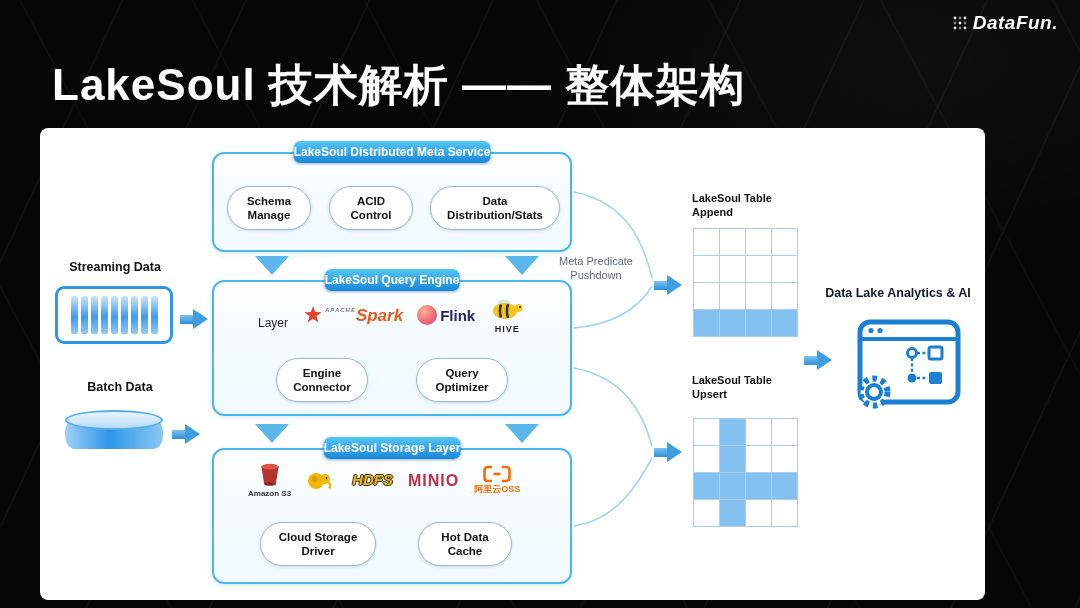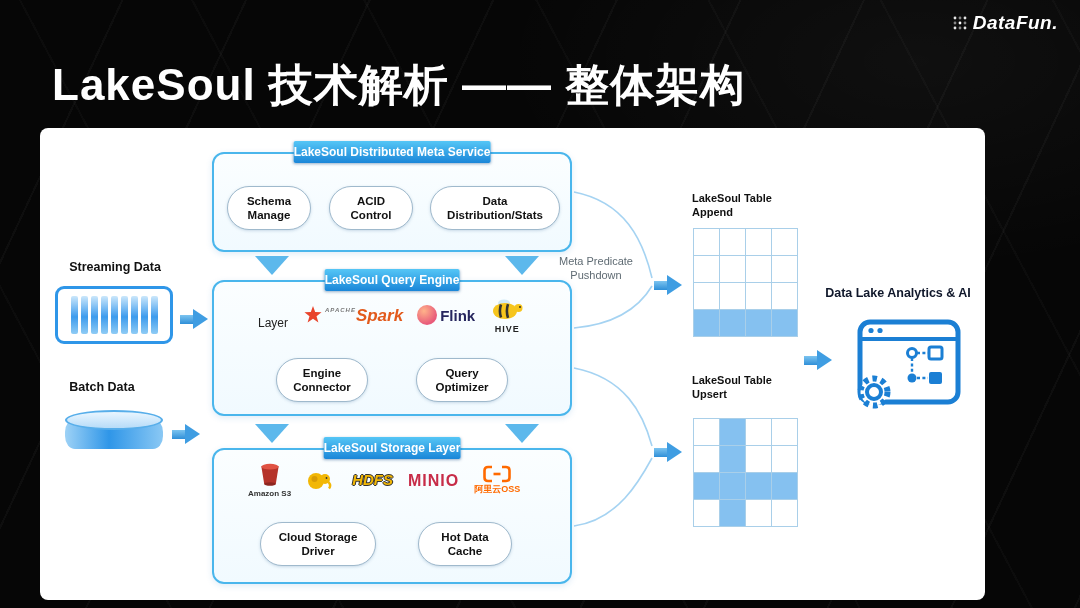--- a/index.html
+++ b/index.html
@@ -42,21 +42,21 @@
     background:linear-gradient(180deg,#fbfeff, #f1faff);
     border:2px solid #4ab6ec; border-radius:12px;
     box-shadow:0 2px 6px rgba(40,130,200,0.15);
   }
   .box-meta    { left:172px; top:24px;  height:100px; }
   .box-query   { left:172px; top:152px; height:136px; }
   .box-storage { left:172px; top:320px; height:136px; }
 
   .lbox-header {
     position:absolute; top:-13px; left:50%; transform:translateX(-50%);
-    padding:4px 0; border-radius:2px; white-space:nowrap;
+    padding:4px 0; border-radius:7px; white-space:nowrap;
     background:linear-gradient(180deg,#55c6f6,#1a86d8);
     color:#fff; font-size:12px; font-weight:700;
     box-shadow:0 1px 3px rgba(0,60,120,0.4);
   }
 
   .pill {
     position:absolute;
     display:flex; align-items:center; justify-content:center; text-align:center;
     background:#fff; border:1px solid #9fb9cc; border-radius:22px;
     font-size:11.5px; font-weight:700; color:#111; line-height:1.25;
@@ -96,21 +96,21 @@
   .prov-label { font-size:8px; color:#333; font-weight:600; }
   .hdfs-row { flex-direction:row; gap:20px; align-items:center; }
   .hdfs-word { font-size:15px; font-weight:800; font-style:italic; color:#f2b705;
                text-shadow:-1px 0 #333, 0 1px #333, 1px 0 #333, 0 -1px #333; }
   .minio-word { font-size:16px; font-weight:800; color:#c72c48; letter-spacing:1px; }
   .oss-label  { font-size:9px; color:#ff6a00; font-weight:700; }
 
   
   .input-label { position:absolute; font-size:12.5px; font-weight:700; color:#111; text-align:center; }
   .lbl-streaming { left:10px; top:132px; width:130px; }
-  .lbl-batch     { left:10px; top:252px; width:104px; }
+  .lbl-batch     { left:28px; top:252px; width:104px; }
   .stream-box {
     position:absolute; left:15px; top:158px; width:118px; height:58px;
     border:3px solid #2f96e8; border-radius:9px; background:#fff;
     display:flex; align-items:center; justify-content:center; gap:3px; padding:6px;
   }
   .stream-box .bar {
     display:block; width:7px; height:38px; border-radius:2px;
     background:linear-gradient(180deg,#cbe7fb,#3d9bed 55%,#8fccf5);
   }
   .cylinder { position:absolute; left:25px; top:282px; width:98px; height:46px; }

